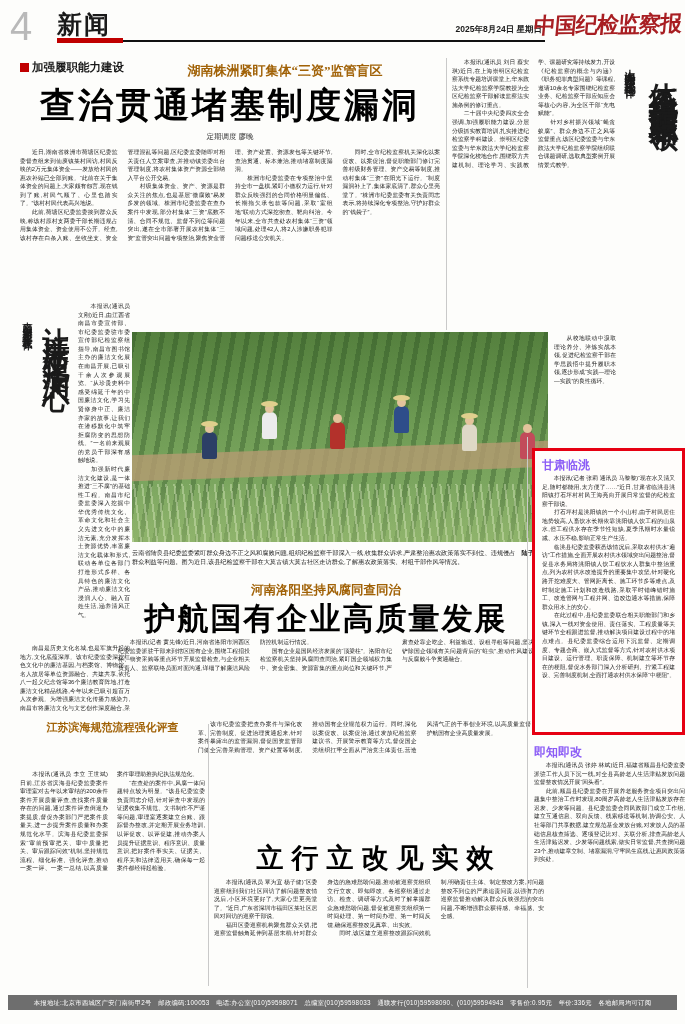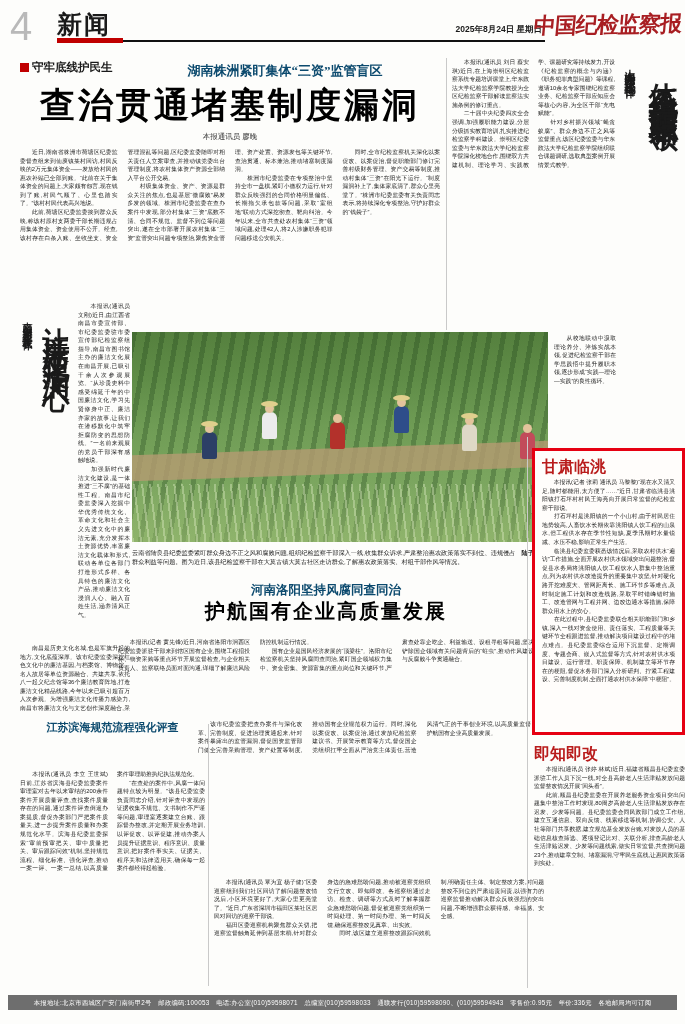--- a/index.html
+++ b/index.html
@@ -5,21 +5,21 @@
   html,body{margin:0;padding:0;background:#e8e8e4;}
   #page{position:relative;width:685px;height:1024px;background:#fdfdfb;overflow:hidden;
         font-family:"Liberation Serif","DejaVu Serif",serif;color:#1a1a1a;}
   .abs{position:absolute;}
   .vtext{writing-mode:vertical-rl;text-orientation:upright;}
   .body-text{font-size:5.8px;line-height:1.48;text-align:justify;color:#222;
              white-space:pre-line;overflow:hidden;font-family:"Liberation Sans","DejaVu Sans",sans-serif;}
   .cols2{column-count:2;column-gap:9px;}
   .cols3{column-count:3;column-gap:10px;}
   .cols4{column-count:4;column-gap:10px;}
-  .kicker{font-weight:bold;text-align:center;color:#0c4a6e;}
+  .kicker{font-weight:bold;text-align:center;color:#a16207;}
   .headline{font-weight:bold;text-align:center;color:#000;}
   .divider{background:#c9c9c9;width:1px;}
   
   #page-num{font-size:40px;color:#b9b9b9;font-family:"Liberation Sans",sans-serif;}
   #section-name{font-size:25px;font-weight:bold;letter-spacing:2px;}
   #header-rule{height:2px;background:#111;}
   #header-redbar{height:5px;background:#c00000;}
   #header-date{font-size:8.5px;font-weight:bold;font-family:"Liberation Sans",sans-serif;}
   #masthead{font-size:22px;font-weight:bold;color:#a81e22;transform:skewX(-6deg) rotate(-1deg);
             letter-spacing:-1px;white-space:nowrap;}
@@ -38,21 +38,21 @@
   .person{position:absolute;width:15px;height:27px;border-radius:6px 6px 2px 2px;}
   .person::before{content:"";position:absolute;left:3px;top:-8px;width:9px;height:9px;border-radius:50%;background:#e3c49c;}
   .person.hat::after{content:"";position:absolute;left:-1px;top:-11px;width:17px;height:6px;border-radius:50%;background:#e0cf8d;}
   
   #grassroots-header{display:flex;align-items:center;justify-content:flex-start;gap:7px;margin-top:36px;}
   #grassroots-header .line{height:1px;background:#444;flex:1;}
   #grassroots-label{font-size:13px;font-weight:bold;color:#8e1b1b;letter-spacing:2px;white-space:nowrap;}
   .gr-icon{width:11px;height:11px;background:#c00000;position:relative;flex:none;}
   .gr-icon::after{content:"";position:absolute;left:2px;top:2px;width:4px;height:7px;background:#fff;}
   #lintao-box{border:3px solid #e60012;box-sizing:border-box;padding:6px 7px 4px 7px;background:#fffdfb;}
-  .region-label{font-size:16px;font-weight:bold;color:#b91c1c;}
+  .region-label{font-size:12px;font-weight:bold;color:#8b5cf6;}
   .box-headline{font-size:22px;font-weight:bold;letter-spacing:2px;margin:2px 0 4px 0;}
   
   #footer-bar{background:#6e6e6e;color:#fff;font-size:6.3px;line-height:15px;text-align:center;
      font-family:"Liberation Sans",sans-serif;letter-spacing:.3px;overflow:hidden;white-space:nowrap;}
   #editor-line{font-size:9px;font-weight:bold;text-align:center;color:#111;}
   .byline{font-size:7.5px;text-align:center;color:#333;}
   .caption{font-size:6.2px;line-height:1.5;text-align:justify;color:#222;
      font-family:"Liberation Sans","DejaVu Sans",sans-serif;}
   .caption .credit{float:right;font-weight:bold;margin-left:6px;}
 </style>
@@ -63,25 +63,25 @@
 
   <div class="abs" style="left:10px;top:4px;" id="page-num">4</div>
   <div class="abs" style="left:57px;top:8px;" id="section-name">新闻</div>
   <div class="abs" id="header-rule" style="left:57px;top:40px;width:488px;"></div>
   <div class="abs" id="header-redbar" style="left:57px;top:38px;width:66px;"></div>
   <div class="abs" id="header-date" style="right:143px;top:24px;">2025年8月24日  星期日</div>
   <div class="abs" id="masthead" style="right:4px;top:10px;">中国纪检监察报</div>
 
   <div class="abs" style="left:20px;top:58px;width:420px;height:272px;">
     <div class="abs" style="left:0;top:2px;font-size:11.5px;font-weight:bold;">
-      <span class="red-sq"></span><span>守牢底线护民生</span>
+      <span class="red-sq"></span><span>加强履职能力建设</span>
     </div>
     <div class="kicker abs" style="left:110px;top:4px;width:310px;font-size:13px;">湖南株洲紧盯集体“三资”监管盲区</div>
     <div class="headline abs" style="left:0;top:24px;width:420px;font-size:35px;letter-spacing:3px;">查治贯通堵塞制度漏洞</div>
-    <div class="byline abs" style="left:0;top:74px;width:420px;">本报通讯员 廖晚</div>
+    <div class="byline abs" style="left:0;top:74px;width:420px;">定期调度 廖晚</div>
     <div class="body-text cols4 abs" style="left:0;top:90px;width:420px;height:180px;">　　近日,湖南省株洲市荷塘区纪委监委督查组来到仙庾镇某村回访,村民反映的2万元集体资金——发放给村民的惠农补贴已全部到账。“此前在关于集体资金的问题上,大家颇有怨言,现在钱到了账,村民气顺了、心里也踏实了。”该村村民代表高兴地说。
 　　此前,荷塘区纪委监委接到群众反映,称该村原村支两委干部长期违规占用集体资金、资金使用不公开。经查,该村存在白条入账、坐收坐支、资金管理混乱等问题,区纪委监委随即对相关责任人立案审查,并推动镇党委出台管理制度,将农村集体资产资源全部纳入平台公开交易。
 　　村级集体资金、资产、资源是群众关注的焦点,也是基层“微腐败”易发多发的领域。株洲市纪委监委在查办案件中发现,部分村集体“三资”底数不清、合同不规范、监督不到位等问题突出,遂在全市部署开展农村集体“三资”监管突出问题专项整治,聚焦资金管理、资产处置、资源发包等关键环节,查治贯通、标本兼治,推动堵塞制度漏洞。
 　　株洲市纪委监委在专项整治中坚持全市一盘棋,紧盯小微权力运行,针对群众反映强烈的合同价格明显偏低、长期拖欠承包款等问题,采取“室组地”联动方式深挖彻查、靶向纠治。今年以来,全市共查处农村集体“三资”领域问题,处理42人,将2人涉嫌职务犯罪问题移送公安机关。
 　　同时,全市纪检监察机关深化以案促改、以案促治,督促职能部门修订完善村级财务管理、资产交易等制度,推动村集体“三资”在阳光下运行。“制度漏洞补上了,集体家底清了,群众心里亮堂了。”株洲市纪委监委有关负责同志表示,将持续深化专项整治,守护好群众的“钱袋子”。</div>
   </div>
 
   <div class="divider abs" style="left:446px;top:58px;height:272px;"></div>
   <div class="abs" style="left:452px;top:58px;width:233px;height:370px;">
     <div class="body-text cols2 abs" style="left:0;top:0;width:163px;height:268px;">　　本报讯(通讯员 刘日 蔡安琪)近日,在上海崇明区纪检监察系统专题培训课堂上,华东政法大学纪检监察学院教授为全区纪检监察干部解读监察法实施条例的修订重点。
@@ -111,35 +111,36 @@
     <div class="person" style="left:388px;top:100px;background:#c24b5a;"></div>
     <div class="fg"></div>
   </div>
   <div class="caption abs" style="left:132px;top:548px;width:416px;height:30px;">
     <span class="credit">陆子琳 摄</span>
     <span>云南省陆良县纪委监委紧盯群众身边不正之风和腐败问题,组织纪检监察干部深入一线,收集群众诉求,严肃整治惠农政策落实不到位、违规侵占群众利益等问题。图为近日,该县纪检监察干部在大莫古镇大莫古社区走访群众,了解惠农政策落实、村组干部作风等情况。</span>
   </div>
 
   <div class="abs" style="left:118px;top:582px;width:416px;height:240px;">
     <div class="kicker abs" style="left:0;top:0;width:416px;font-size:12.5px;">河南洛阳坚持风腐同查同治</div>
-    <div class="headline abs" style="left:0;top:16px;width:416px;font-size:20px;letter-spacing:2px;">护航国有企业高质量发展</div>
+    <div class="headline abs" style="left:0;top:16px;width:416px;font-size:31px;letter-spacing:2px;">护航国有企业高质量发展</div>
     <div class="body-text cols3 abs" style="left:0;top:56px;width:416px;height:78px;">　　本报讯(记者 黄先锋)近日,河南省洛阳市涧西区纪委监委派驻干部来到辖区国有企业,围绕工程招投标、物资采购等重点环节开展监督检查,与企业相关负责人、监察联络员面对面沟通,详细了解廉洁风险防控机制运行情况。
 　　国有企业是国民经济发展的“顶梁柱”。洛阳市纪检监察机关坚持风腐同查同治,紧盯国企领域权力集中、资金密集、资源富集的重点岗位和关键环节,严肃查处靠企吃企、利益输送、设租寻租等问题,坚决铲除国企领域有关问题背后的“蛀虫”,推动作风建设与反腐败斗争贯通融合。</div>
     <div class="body-text cols3 abs" style="left:80px;top:138px;width:333px;height:100px;">　　该市纪委监委把查办案件与深化改革、完善制度、促进治理贯通起来,针对案件暴露出的监管漏洞,督促国资监管部门健全完善采购管理、资产处置等制度,推动国有企业规范权力运行。同时,深化以案促改、以案促治,通过发放纪检监察建议书、开展警示教育等方式,督促国企党组织扛牢全面从严治党主体责任,营造风清气正的干事创业环境,以高质量监督护航国有企业高质量发展。</div>
   </div>
 
   <div class="abs" style="left:20px;top:720px;width:185px;height:268px;">
     <div class="kicker abs" style="left:0;top:0;width:185px;font-size:11px;font-family:Liberation Mono, monospace;">江苏滨海规范流程强化评查</div>
     <div class="body-text cols2 abs" style="left:0;top:50px;width:185px;height:216px;">　　本报讯(通讯员 李立 王世斌)日前,江苏省滨海县纪委监委案件审理室对去年以来审结的200余件案件开展质量评查,查找案件质量存在的问题,通过案件评查倒逼办案提质,督促办案部门严把案件质量关,进一步提升案件质量和办案规范化水平。滨海县纪委监委探索“审前预审把关、审中质量把关、审后跟踪问效”机制,坚持规范流程、细化标准、强化评查,推动一案一评、一案一总结,以高质量案件审理助推执纪执法规范化。
 　　“在查处的案件中,风腐一体问题特点较为明显。”该县纪委监委负责同志介绍,针对评查中发现的证据收集不规范、文书制作不严谨等问题,审理室逐案建立台账、跟踪督办整改,并定期开展业务培训,以评促改、以评促建,推动办案人员提升证据意识、程序意识、质量意识,把好案件事实关、证据关、程序关和法律适用关,确保每一起案件都经得起检验。</div>
   </div>
 
   <div class="divider abs" style="left:208px;top:724px;height:262px;"></div>
 
   <div class="abs" style="left:214px;top:826px;width:330px;height:162px;">
+    <div class="headline abs" style="left:0;top:14px;width:330px;font-size:27px;letter-spacing:8px;">立行立改见实效</div>
     <div class="body-text cols3 abs" style="left:0;top:52px;width:330px;height:108px;">　　本报讯(通讯员 覃为宜 杨子健)“区委巡察组到我们社区回访了解问题整改情况后,小区环境更好了,大家心里更亮堂了。”近日,广东省深圳市福田区某社区居民对回访的巡察干部说。
 　　福田区委巡察机构聚焦群众关切,把巡察监督触角延伸到基层末梢,针对群众身边的急难愁盼问题,推动被巡察党组织立行立改、即知即改。各巡察组通过走访、检查、调研等方式及时了解掌握群众急难愁盼问题,督促被巡察党组织第一时间处理、第一时间办理、第一时间反馈,确保巡察整改见真章、出实效。
 　　同时,该区建立巡察整改跟踪问效机制,明确责任主体、制定整改方案,对问题整改不到位的严肃追责问责,以强有力的巡察监督推动解决群众反映强烈的突出问题,不断增强群众获得感、幸福感、安全感。</div>
   </div>
 
   <div class="divider abs" style="left:527px;top:437px;height:551px;"></div>
 
   <div class="abs" id="grassroots-header" style="left:534px;top:430px;width:150px;">
     <div class="line"></div>
     <div class="gr-icon"></div>

